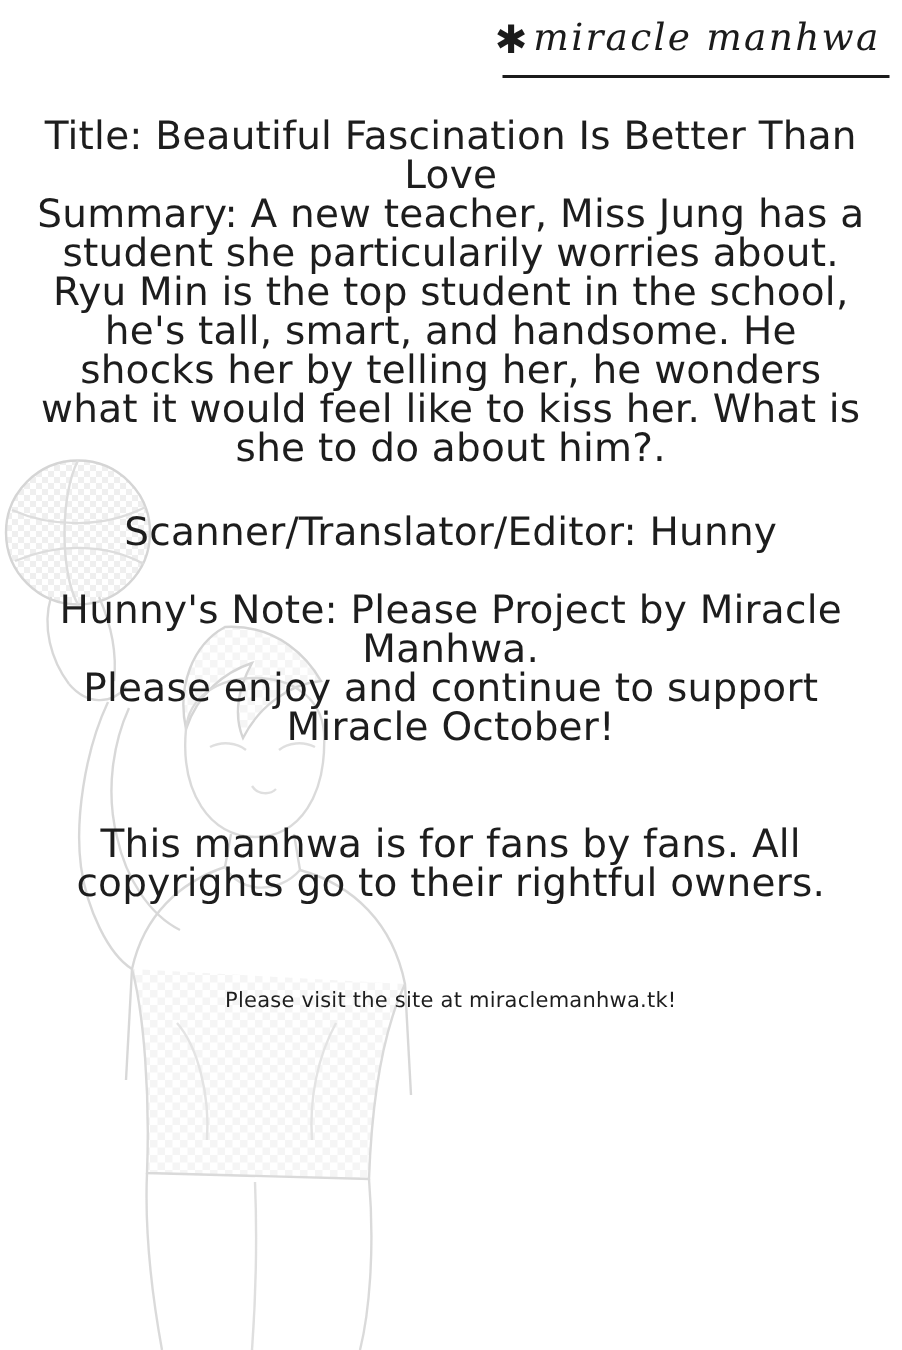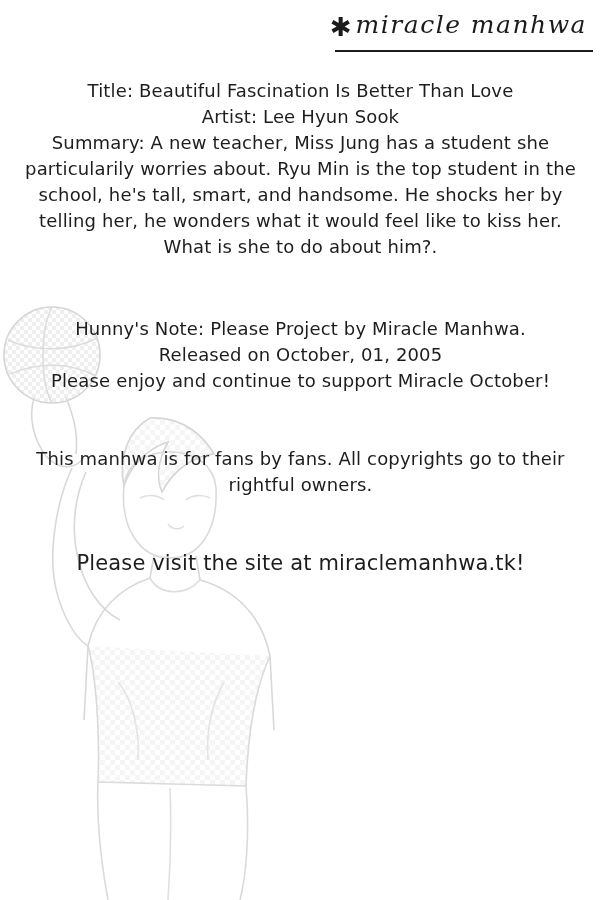--- a/index.html
+++ b/index.html
@@ -69,33 +69,33 @@
   
   .content {
     position: absolute;
     top: 78px;
     left: 22px;
     width: 557px;
     text-align: center;
   }
   .content p {
     margin: 0;
-    font-size: 18px;
+    font-size: 26px;
     line-height: 26px;
     letter-spacing: 0.15px;
     color: #1d1d1d;
   }
   .gap-lg { height: 30px; }
   .gap-md { height: 26px; }
 
   .title-line, .artist-line, .summary-block,
   .credits-line, .note-line, .body-line, .site-line {
     display: block;
   }
-  .site-line p { font-size: 21px; }
+  .site-line p { font-size: 14px; }
 </style>
 </head>
 <body>
 
 <div class="page">
 
   <div class="artwork">
     <svg viewBox="0 0 330 610" width="330" height="610" xmlns="http://www.w3.org/2000/svg">
       <defs>
         <pattern id="check" width="8" height="8" patternUnits="userSpaceOnUse">
@@ -152,40 +152,37 @@
     <span class="logo-text">miracle manhwa</span>
   </div>
   <div class="logo-rule"></div>
 
   <div class="content">
 
     <div class="title-line">
       <p>Title: Beautiful Fascination Is Better Than Love</p>
     </div>
 
-    <div class="artist-line">
-      <p>Artist: Lee Hyun Sook</p>
-    </div>
 
     <div class="summary-block">
       <p>Summary: A new teacher, Miss Jung has a student she particularily worries about. Ryu Min is the top student in the school, he's tall, smart, and handsome. He shocks her by telling her, he wonders what it would feel like to kiss her. What is she to do about him?.</p>
     </div>
 
     <div class="gap-lg"></div>
 
+    <div class="credits-line">
+      <p>Scanner/Translator/Editor: Hunny</p>
+    </div>
 
     <div class="gap-md"></div>
 
     <div class="note-line">
       <p>Hunny's Note: Please Project by Miracle Manhwa.</p>
     </div>
     <div class="note-line">
-      <p>Released on October, 01, 2005</p>
-    </div>
-    <div class="note-line">
       <p>Please enjoy and continue to support Miracle October!</p>
     </div>
 
     <div class="gap-md"></div>
 
 
     <div class="gap-md"></div>
 
     <div class="body-line">
       <p>This manhwa is for fans by fans. All copyrights go to their rightful owners.</p>

